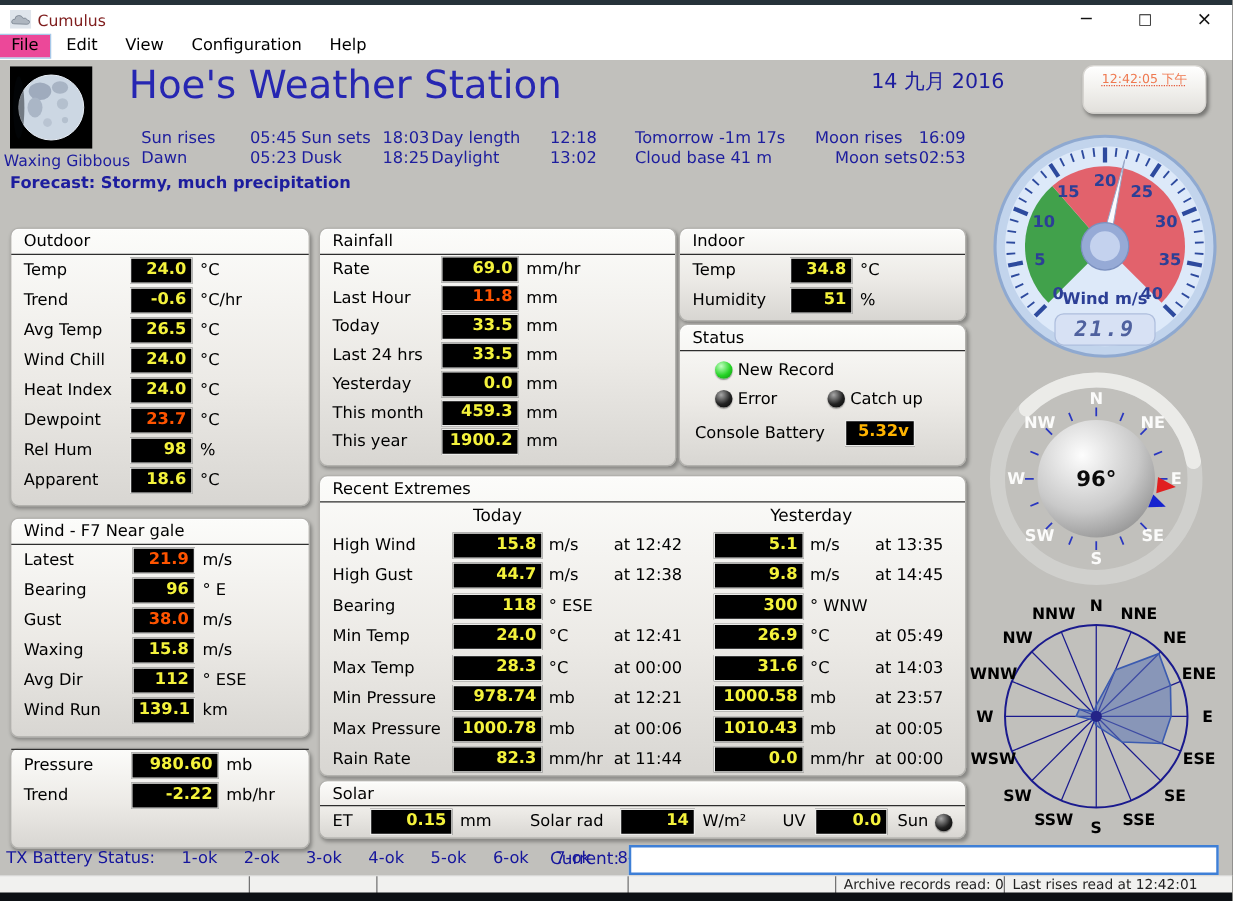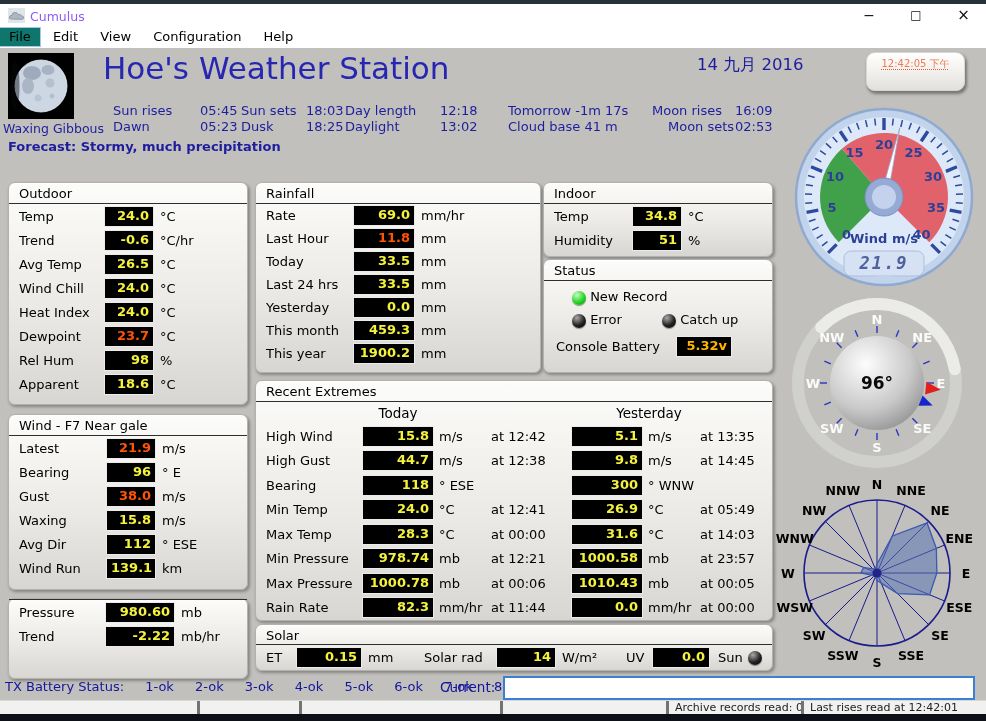--- a/index.html
+++ b/index.html
@@ -5,30 +5,30 @@
   html,body{margin:0;padding:0;background:#6b6b6b;}
   #window{position:relative;width:986px;height:721px;background:#c1c0bc;
           font-family:"DejaVu Sans","Liberation Sans",sans-serif;font-size:13px;color:#000;
           overflow:hidden;box-sizing:border-box;}
   .abs{position:absolute;}
   
   .top-sliver{left:0;top:0;width:986px;height:4px;background:#26323a;}
   .task-sliver{left:0;top:714px;width:986px;height:7px;background:#0d1014;}
   
   .titlebar{left:0;top:4px;width:986px;height:24px;background:#ffffff;}
-  .app-title{position:absolute;left:30px;top:4px;font-size:12.5px;line-height:17px;color:#8b5cf6;}
+  .app-title{position:absolute;left:30px;top:4px;font-size:12.5px;line-height:17px;color:#7f1d1d;}
   .app-icon{position:absolute;left:8px;top:4px;width:17px;height:15px;}
   .wbtn{position:absolute;top:0;height:24px;text-align:center;line-height:23px;font-size:14px;color:#111;cursor:default;}
   .wbtn.min{left:847px;width:44px;}
   .wbtn.max{left:894px;width:44px;font-size:12px;}
   .wbtn.close{left:941px;width:45px;font-size:15px;}
   
   .menubar{left:0;top:28px;width:986px;height:20px;background:#ffffff;}
   .menu-item{display:inline-block;padding:1px 9px 2px 9px;font-size:13px;color:#000;}
-  .menu-item.active{background:#0f766e;outline:1px solid #a6c8e8;}
+  .menu-item.active{background:#ec4899;outline:1px solid #a6c8e8;}
   
   .hx{position:absolute;font-size:13px;color:#1d1d9e;white-space:nowrap;}
   .station-title{position:absolute;left:103px;top:50px;font-size:31px;color:#2626b2;white-space:nowrap;}
   .date{position:absolute;left:697px;top:54px;font-size:16.5px;color:#1d1d9e;}
   .moonbox{position:absolute;left:8px;top:53px;width:66px;height:66px;}
   .moonlabel{position:absolute;left:3px;top:121px;font-size:12.5px;color:#1d1d9e;}
   .forecast{position:absolute;left:8px;top:139px;font-size:13px;font-weight:bold;color:#1d1d9e;}
   .clock{position:absolute;left:866px;top:52px;width:97px;height:34px;border-radius:9px;
          background:linear-gradient(#ffffff,#f3f2ef 45%,#e2e0dc);border:1px solid #d8d6d2;
          box-shadow:1.5px 2.5px 3px rgba(0,0,0,.38), inset 0 1px 0 #fff;
@@ -69,21 +69,21 @@
   .solrow{display:flex;align-items:center;height:25px;padding:0 8px 0 10px;}
   
   .txline{position:absolute;left:5px;top:679px;font-size:13px;color:#15159c;white-space:nowrap;}
   .txline .ch{margin-left:17px;}
   .cur-label{position:absolute;left:440px;top:679px;font-size:13.5px;color:#15159c;}
   .cur-input{position:absolute;left:503px;top:676px;width:462px;height:20px;border:2px solid #3e7fd6;
              background:#fff;outline:none;font-family:inherit;font-size:13px;padding:0 3px;}
   
   .statusbar{left:0;top:700px;width:986px;height:14px;background:#f1f1ef;border-top:1px solid #d8d8d6;
              display:flex;font-size:11px;color:#222;}
-  .sbcell{border-right:3px solid #737373;height:14px;line-height:14px;padding:0 6px;box-sizing:border-box;overflow:hidden;white-space:nowrap;}
+  .sbcell{border-right:1px solid #737373;height:14px;line-height:14px;padding:0 6px;box-sizing:border-box;overflow:hidden;white-space:nowrap;}
   
   .gnum{font:bold 13px "DejaVu Sans",sans-serif;fill:#2c3f96;}
   .glabel{font:bold 13px "DejaVu Sans",sans-serif;fill:#2c3f96;}
   .greadout{font:italic bold 17px "DejaVu Sans Mono",monospace;fill:#4f619e;letter-spacing:2px;}
   .clabel{font:bold 13px "DejaVu Sans",sans-serif;fill:#fbfbfa;}
   .cbearing{font:bold 17px "DejaVu Sans",sans-serif;fill:#0a0a0a;}
   .rlabel{font:bold 12.5px "DejaVu Sans",sans-serif;fill:#000;}
 </style>
 </head>
 <body>

